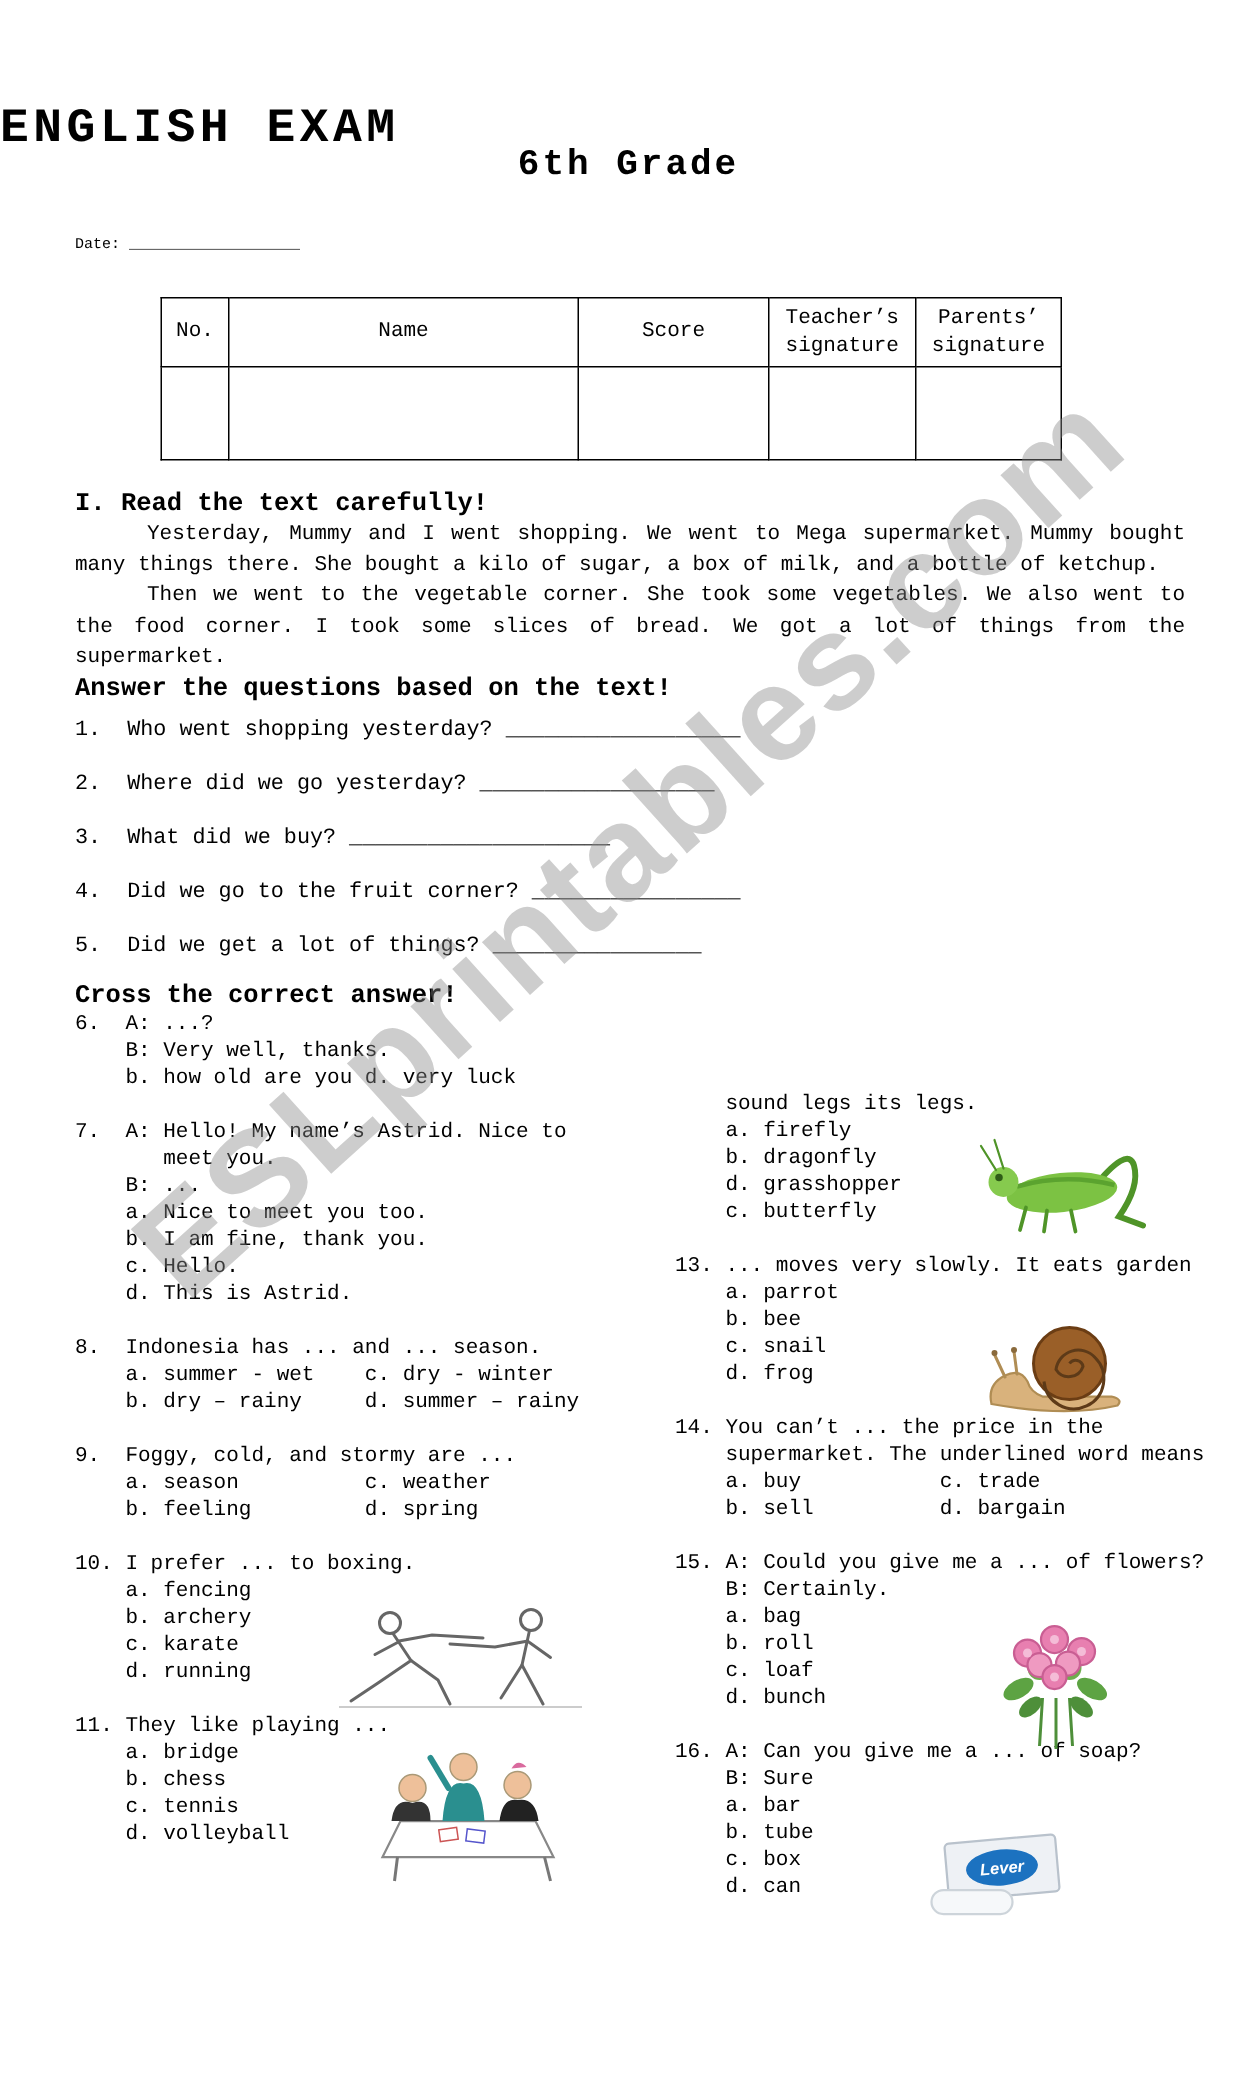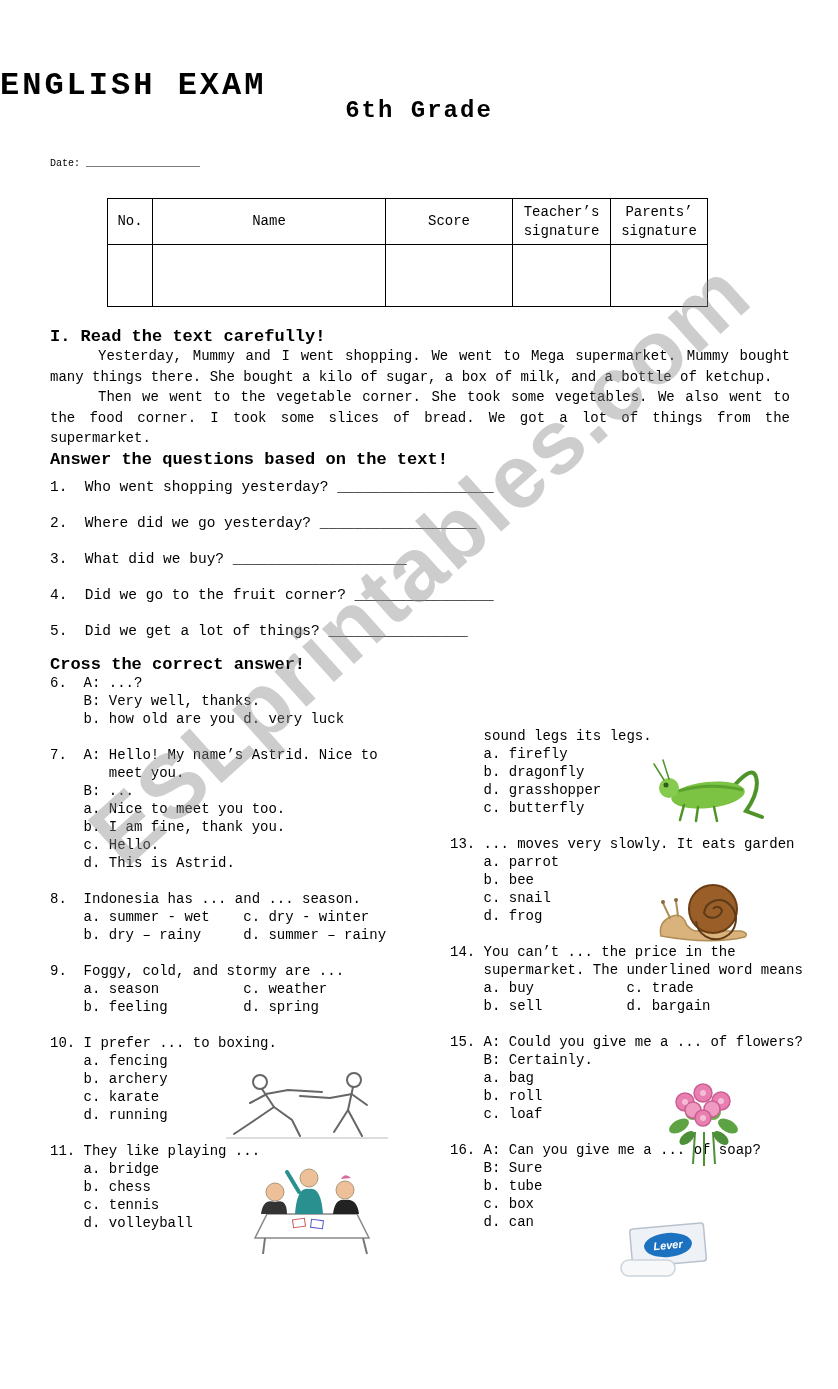--- a/index.html
+++ b/index.html
@@ -278,30 +278,32 @@
             <div class="q-line">15. A: Could you give me a ... of flowers?</div>
 
             <div class="q-line">    B: Certainly.</div>
 
             <div class="q-line">    a. bag</div>
 
             <div class="q-line">    b. roll</div>
 
             <div class="q-line">    c. loaf</div>
 
+            <div class="q-line">    d. bunch</div>
           </div>
       </div>
 
       <div class="mcq">
         <div>
 
             <div class="q-line">16. A: Can you give me a ... of soap?</div>
 
             <div class="q-line">    B: Sure</div>
 
+            <div class="q-line">    a. bar</div>
 
             <div class="q-line">    b. tube</div>
 
             <div class="q-line">    c. box</div>
 
             <div class="q-line">    d. can</div>
           </div>
       </div>
     </div>
 

